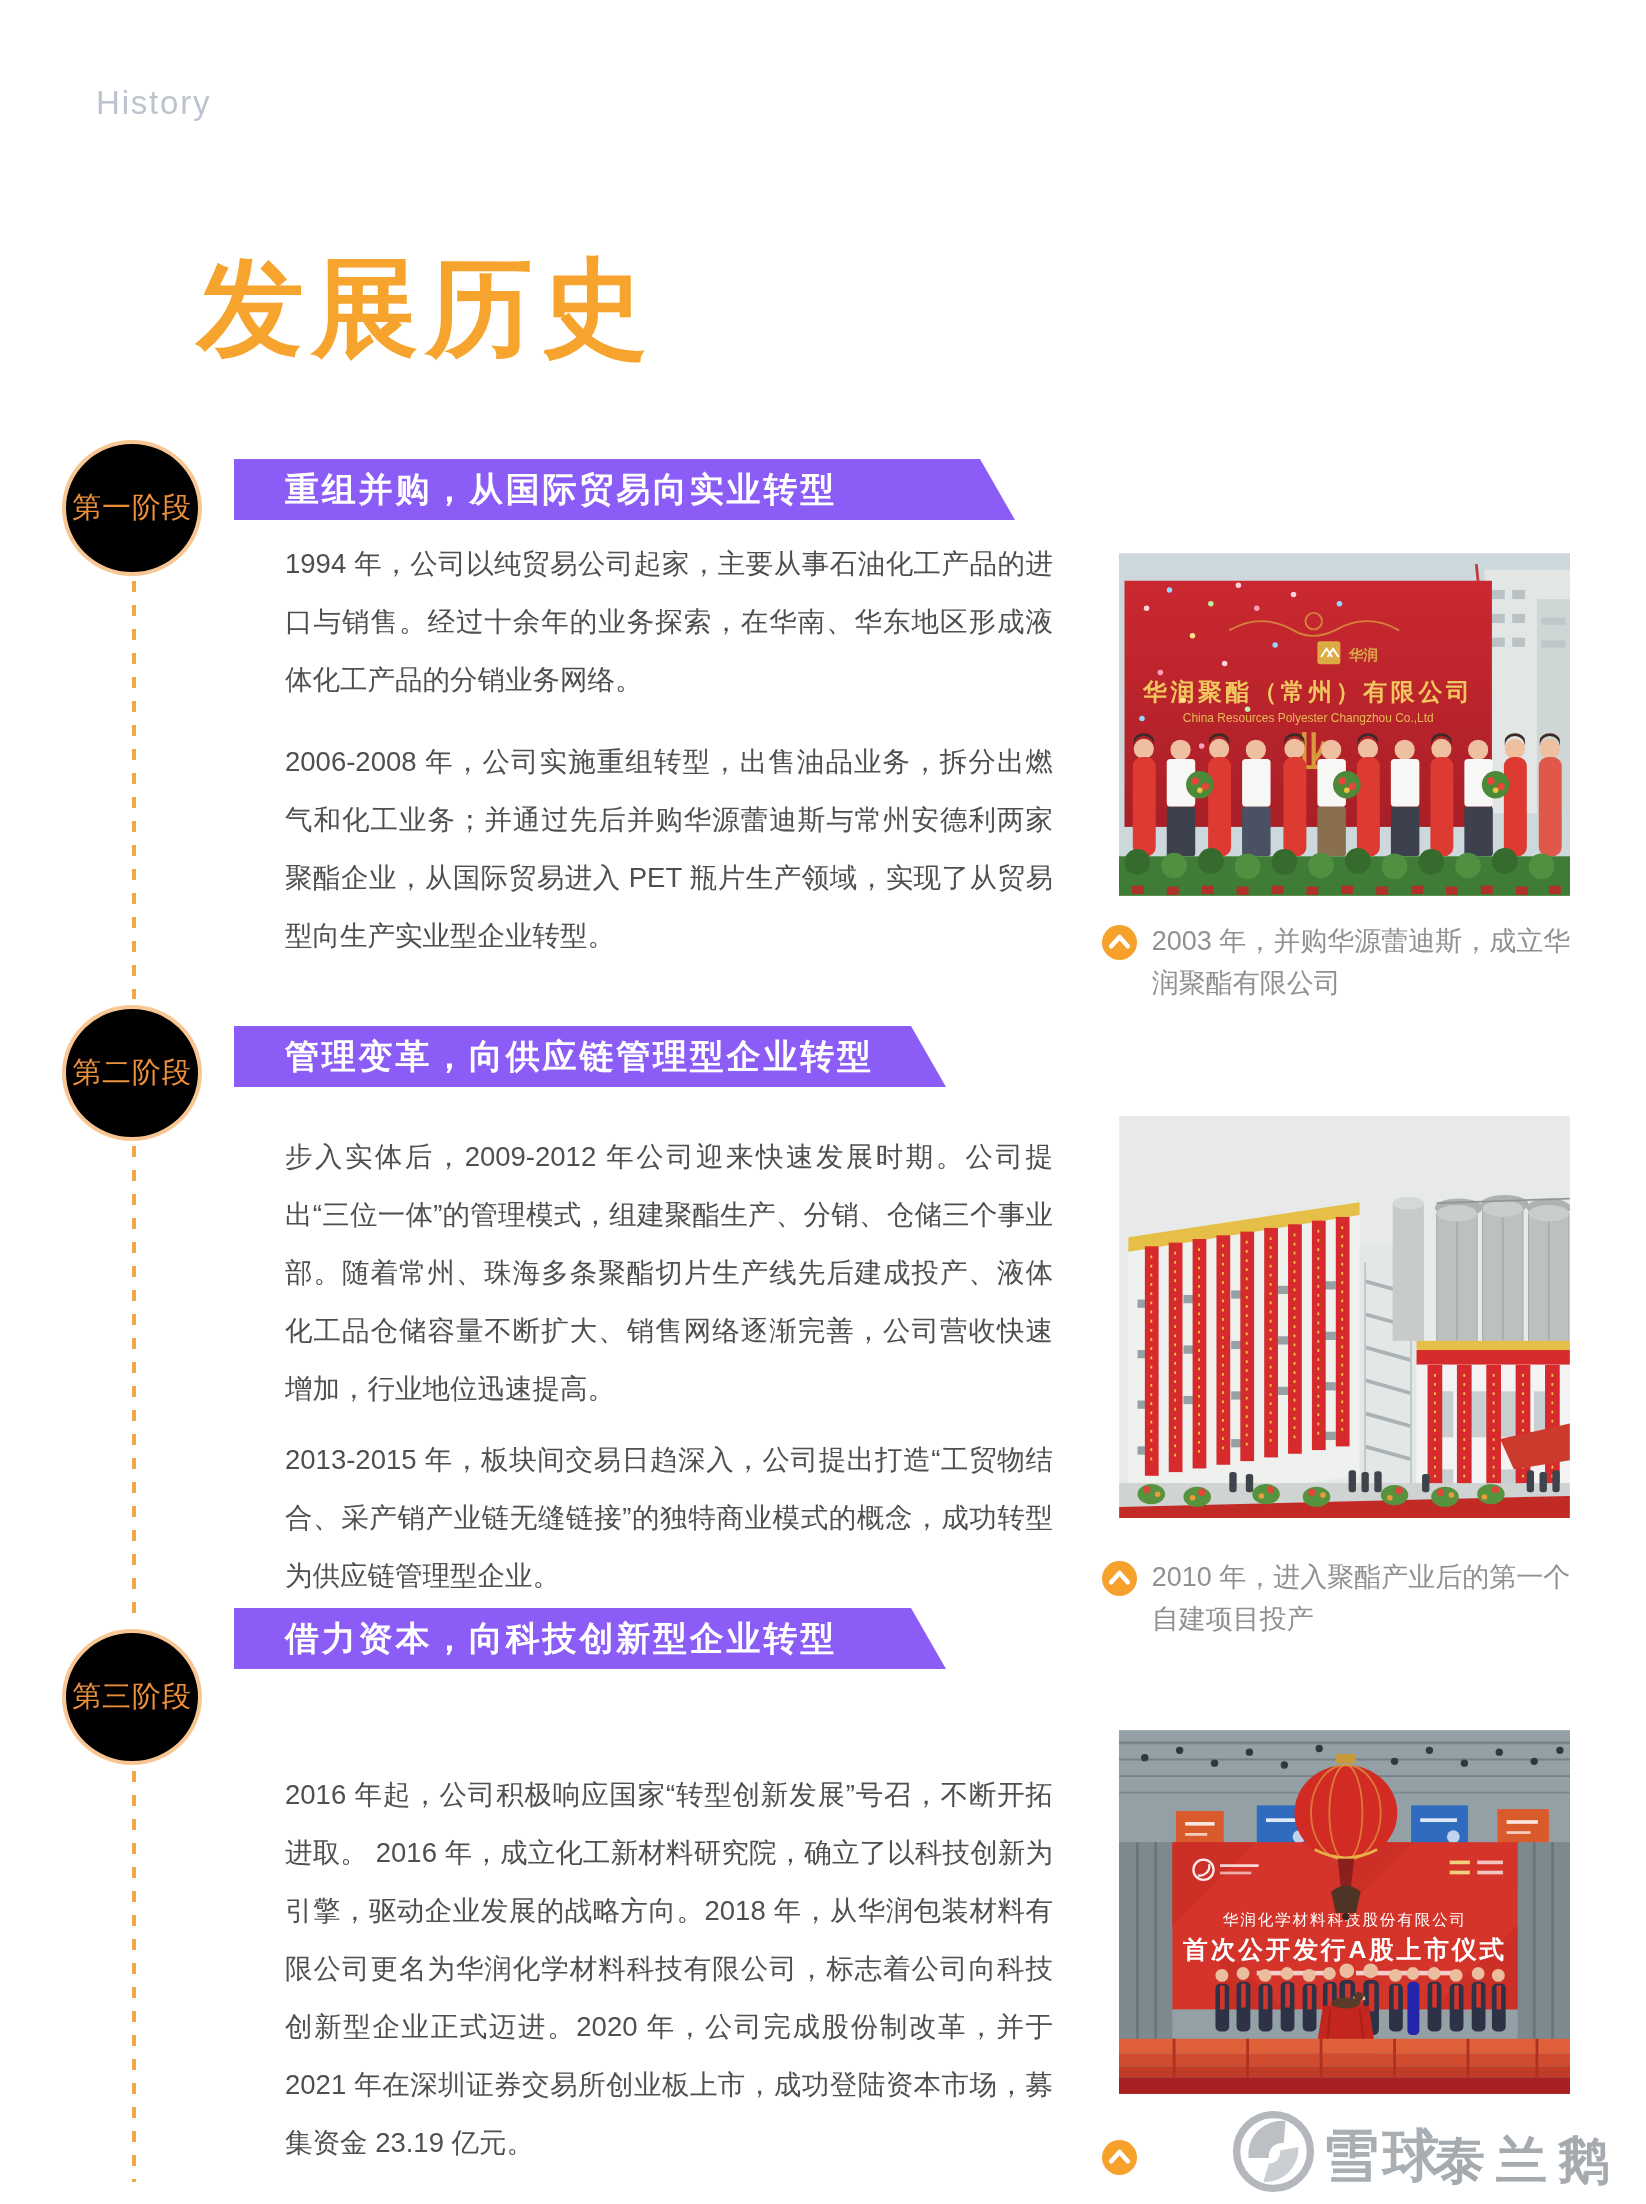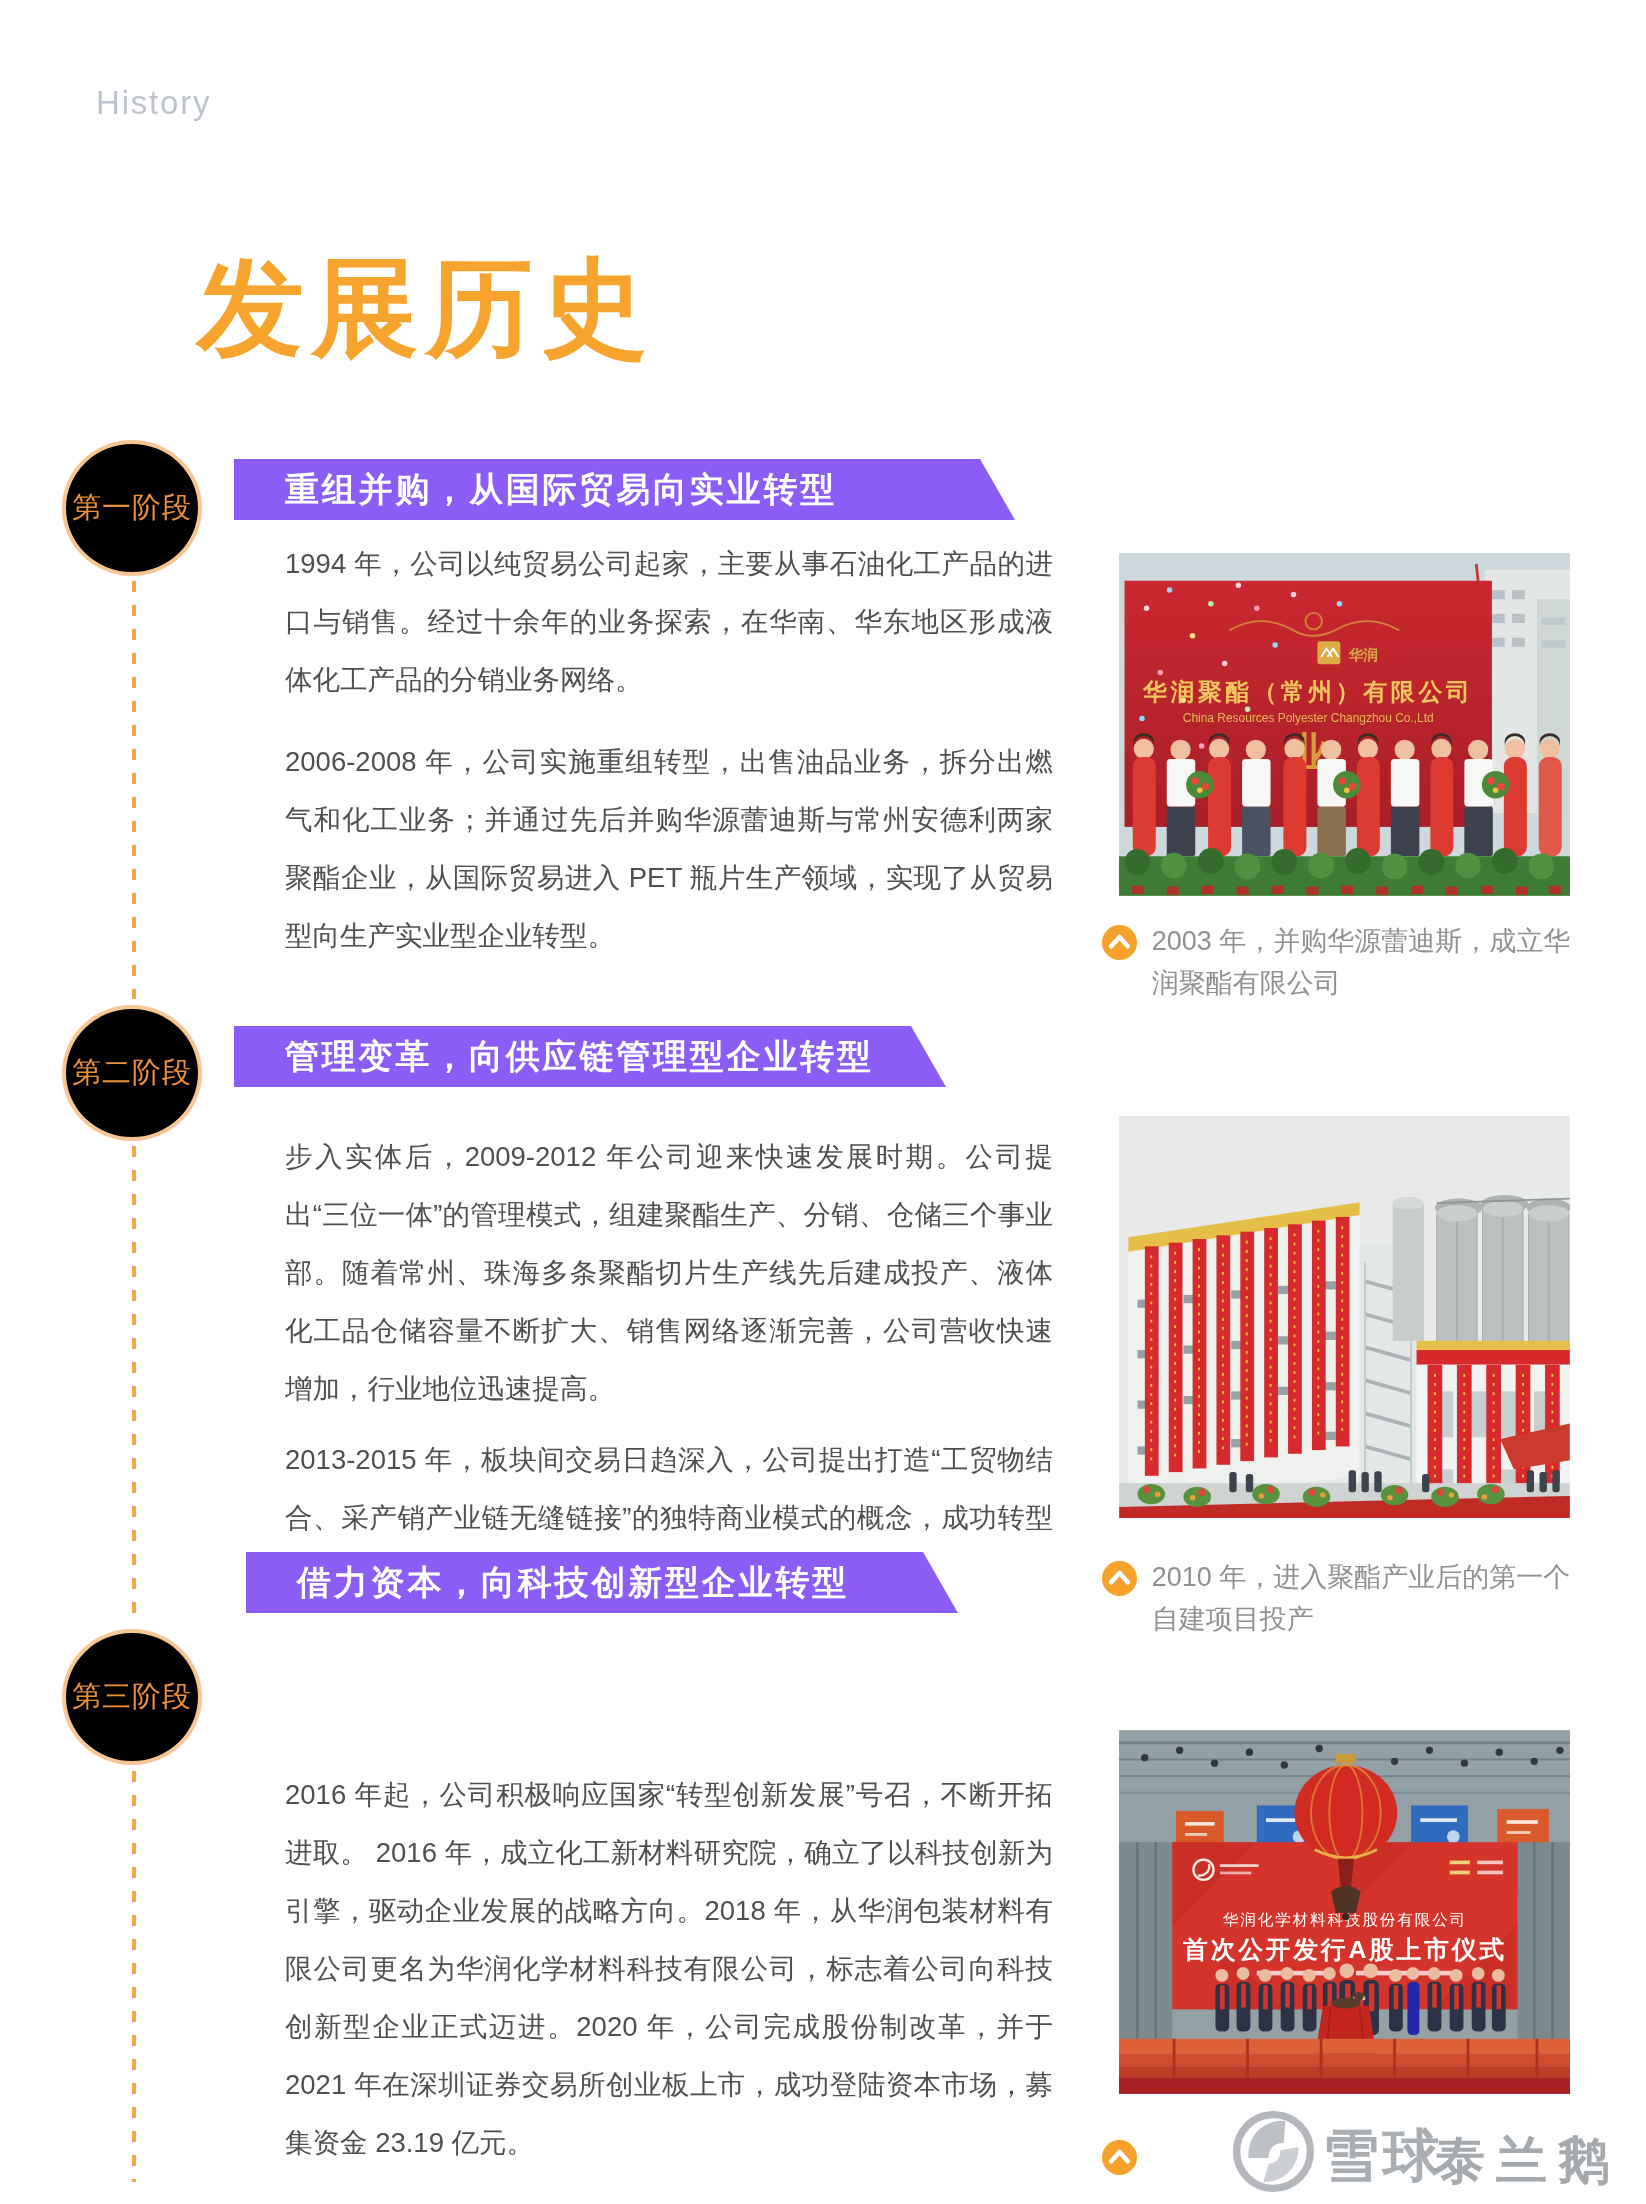--- a/index.html
+++ b/index.html
@@ -30,21 +30,21 @@
     justify-content:center; font-size:29px; color:#EB8F3B; letter-spacing:0.9px; z-index:2;
   }
   .circ1 { top:440px; } .circ2 { top:1005px; } .circ3 { top:1629px; }
   .stage-banner {
     position:absolute; left:234px; height:61px; background:#8b5cf6; color:#ffffff;
     font-weight:bold; font-size:34px; letter-spacing:2.8px; display:flex; align-items:center;
     padding-left:51px; clip-path:polygon(0 0, calc(100% - 35px) 0, 100% 100%, 0 100%);
   }
   .ban1 { top:459px; width:781px; }
   .ban2 { top:1026px; width:712px; }
-  .ban3 { top:1552px; width:712px;margin-left:12px; }
+  .ban3 { top:1608px; width:712px; }
   .para {
     position:absolute; left:285px; width:768px; font-size:27.5px; line-height:58px;
     color:#4F4F4F; text-align:justify;
   }
   .s1p1 { top:535px; } .s1p2 { top:733px; }
   .s2p1 { top:1128px; } .s2p2 { top:1431px; }
   .s3p1 { top:1766px; }
   .photo { position:absolute; left:1119px; width:451px; display:block; }
   .ph1 { top:553px; height:343px; }
   .ph2 { top:1116px; height:402px; }

